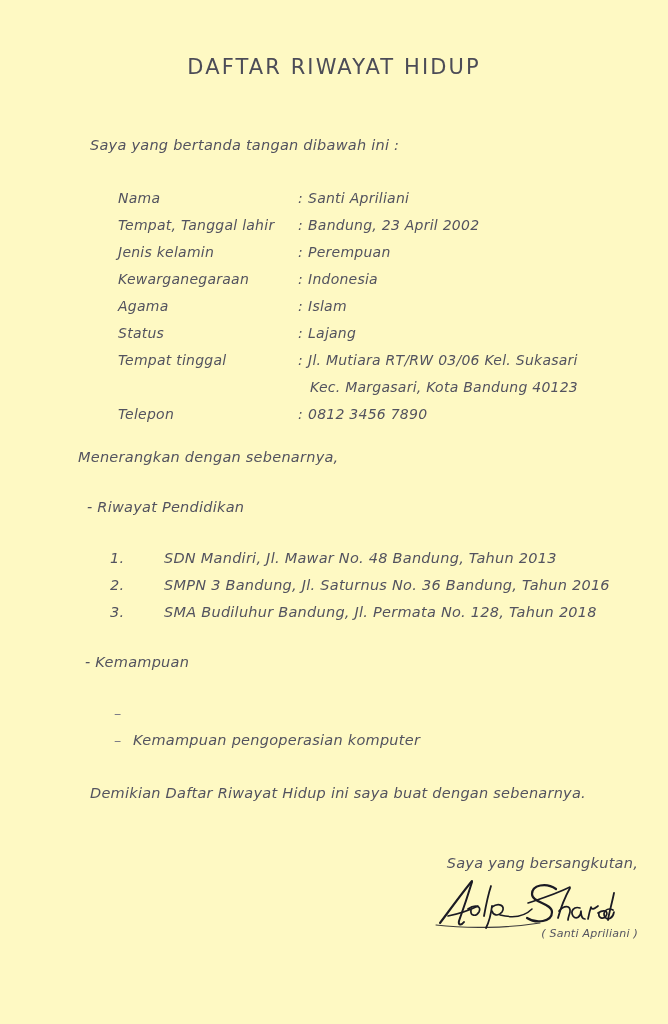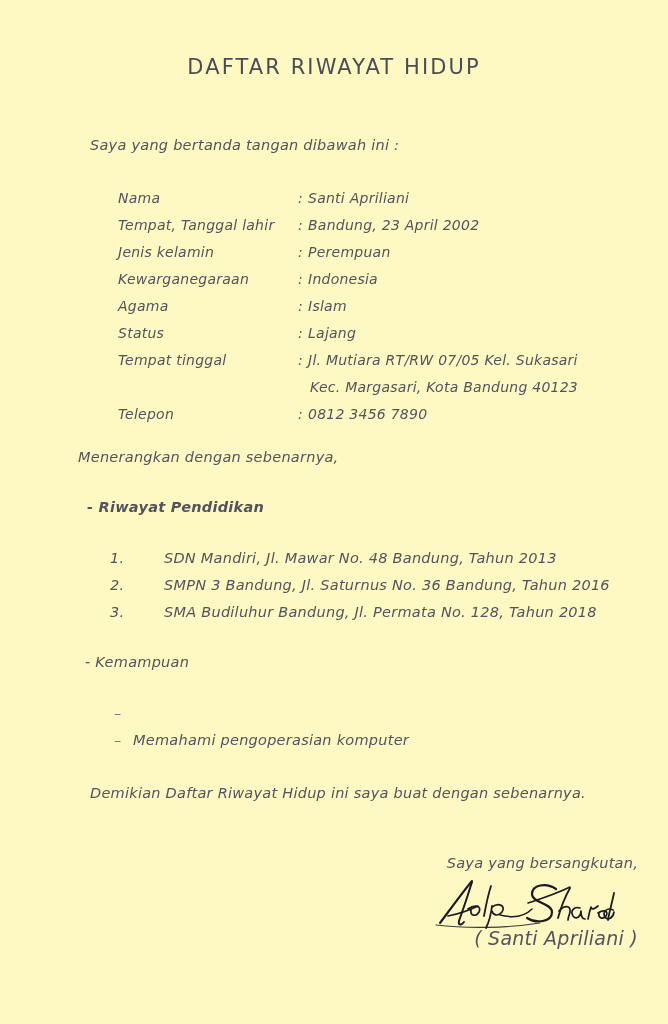--- a/index.html
+++ b/index.html
@@ -43,21 +43,21 @@
     font-style: italic;
     font-weight: 400;
     font-size: 14.5px;
     color: #53535f;
     white-space: nowrap;
     letter-spacing: 0.25px;
   }
 
   .intro-line   { top: 137px; left: 90px; }
   .declare-line { top: 449px; left: 78px; }
-  .sec-edu      { top: 499px; left: 87px; font-weight: bold; }
+  .sec-edu      { top: 499px; left: 87px; }
   .sec-skill    { top: 654px; left: 85px; }
   .closing-line { top: 785px; left: 90px; }
 
   
   .identity {
     position: absolute;
     top: 190px;
     left: 118px;
     width: 520px;
   }
@@ -161,21 +161,21 @@
     position: relative;
   }
   .signature-mark svg {
     display: block;
     margin: 0 auto;
   }
   .sign-name {
     font-family: "DejaVu Sans", sans-serif;
     font-style: italic;
     font-weight: 400;
-    font-size: 19px;
+    font-size: 11px;
     color: #53535f;
     letter-spacing: 0.25px;
     white-space: nowrap;
     margin-top: -2px;
   }
 </style>
 </head>
 <body>
 
 <div class="page">
@@ -218,21 +218,21 @@
 
     <div class="id-row">
       <span class="id-label">Status</span>
       <span class="id-colon">:</span>
       <span class="id-value">Lajang</span>
     </div>
 
     <div class="id-row tall">
       <span class="id-label">Tempat tinggal</span>
       <span class="id-colon">:</span>
-      <span class="id-value">Jl. Mutiara RT/RW 07/05 Kel. Sukasari</span>
+      <span class="id-value">Jl. Mutiara RT/RW 03/06 Kel. Sukasari</span>
       <span class="id-value-cont">Kec. Margasari, Kota Bandung 40123</span>
     </div>
 
     <div class="id-row">
       <span class="id-label">Telepon</span>
       <span class="id-colon">:</span>
       <span class="id-value">0812 3456 7890</span>
     </div>
 
   </div>
@@ -257,21 +257,21 @@
   </div>
 
   <div class="btxt sec-skill">- Kemampuan</div>
 
   <div class="skill-list">
     <div class="skill-item">
       <span class="skill-dash">–</span>
     </div>
     <div class="skill-item">
       <span class="skill-dash">–</span>
-      <span class="skill-text">Memahami pengoperasian komputer</span>
+      <span class="skill-text">Kemampuan pengoperasian komputer</span>
     </div>
   </div>
 
   <div class="btxt closing-line">Demikian Daftar Riwayat Hidup ini saya buat dengan sebenarnya.</div>
 
   <div class="sign-block">
     <div class="sign-caption">Saya yang bersangkutan,</div>
 
     <div class="signature-mark">
       <svg width="190" height="56" viewBox="0 0 190 56" fill="none" aria-hidden="true">

